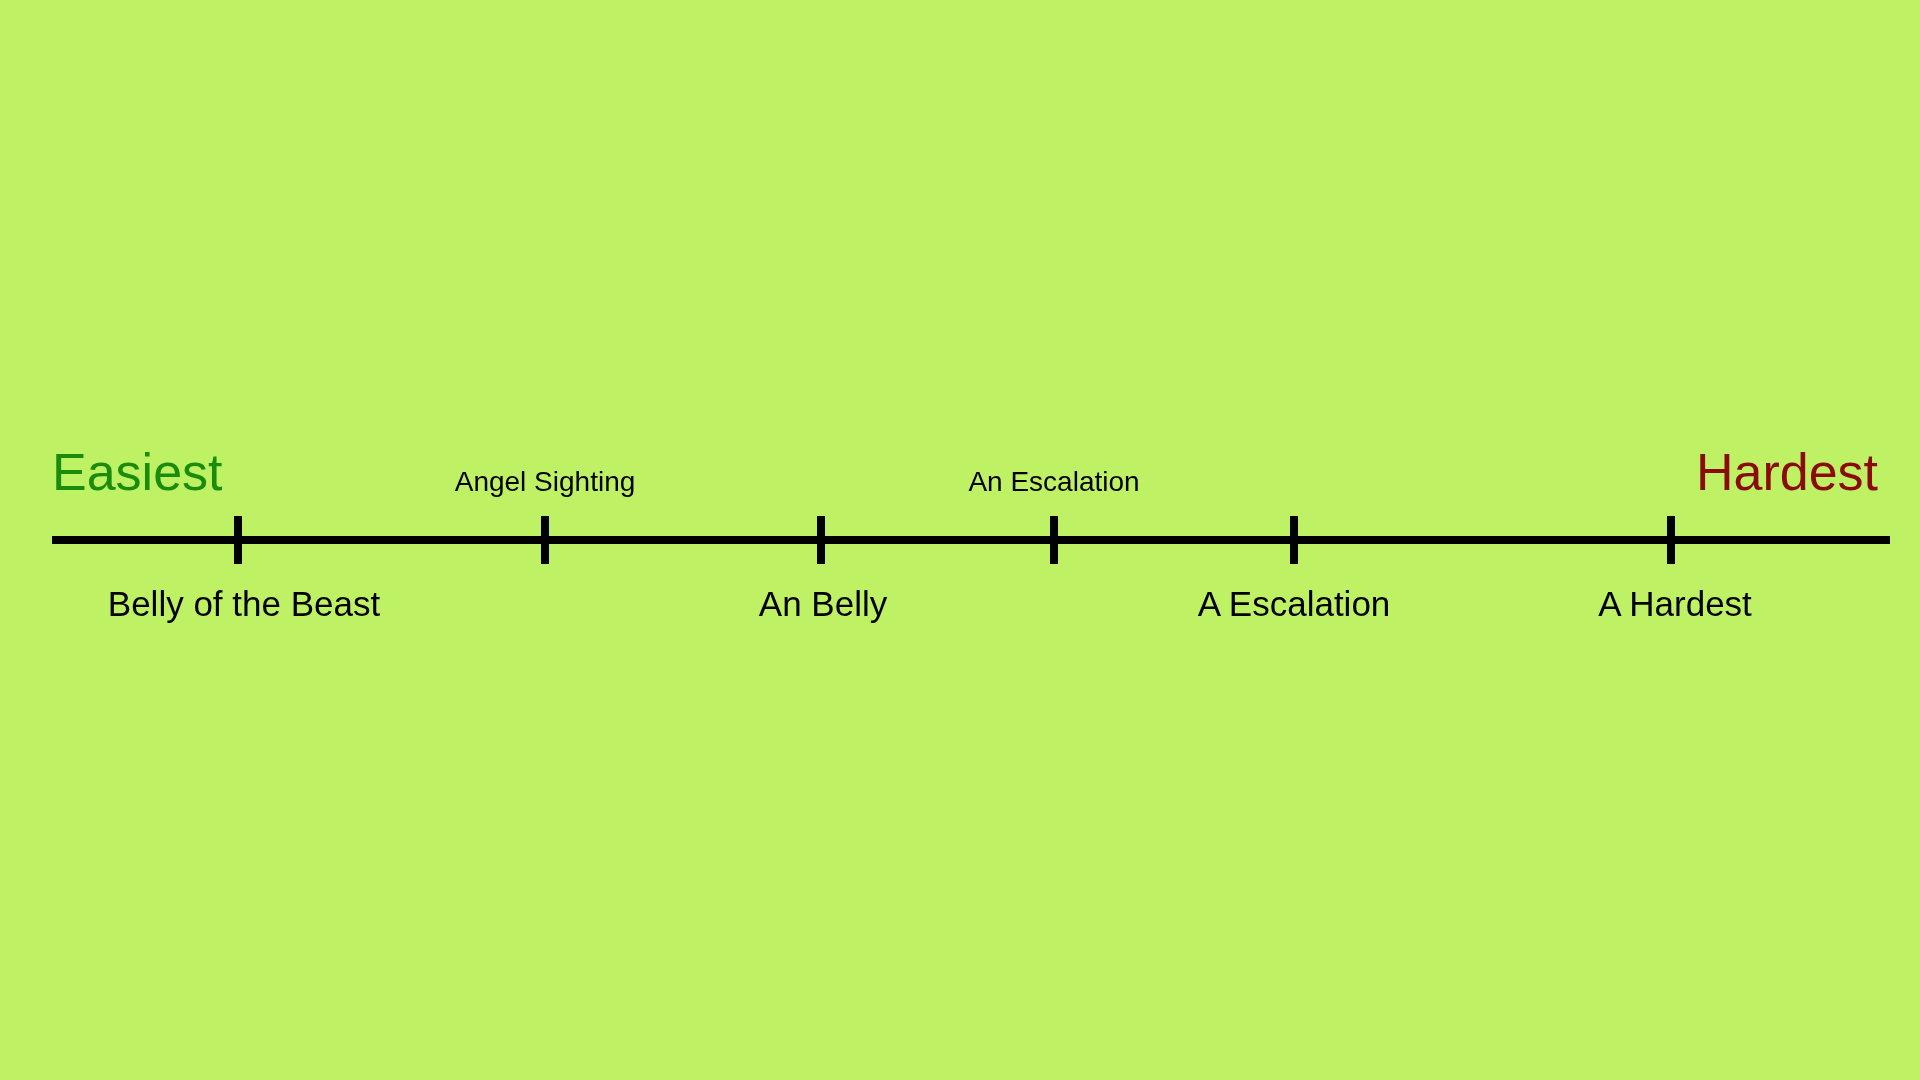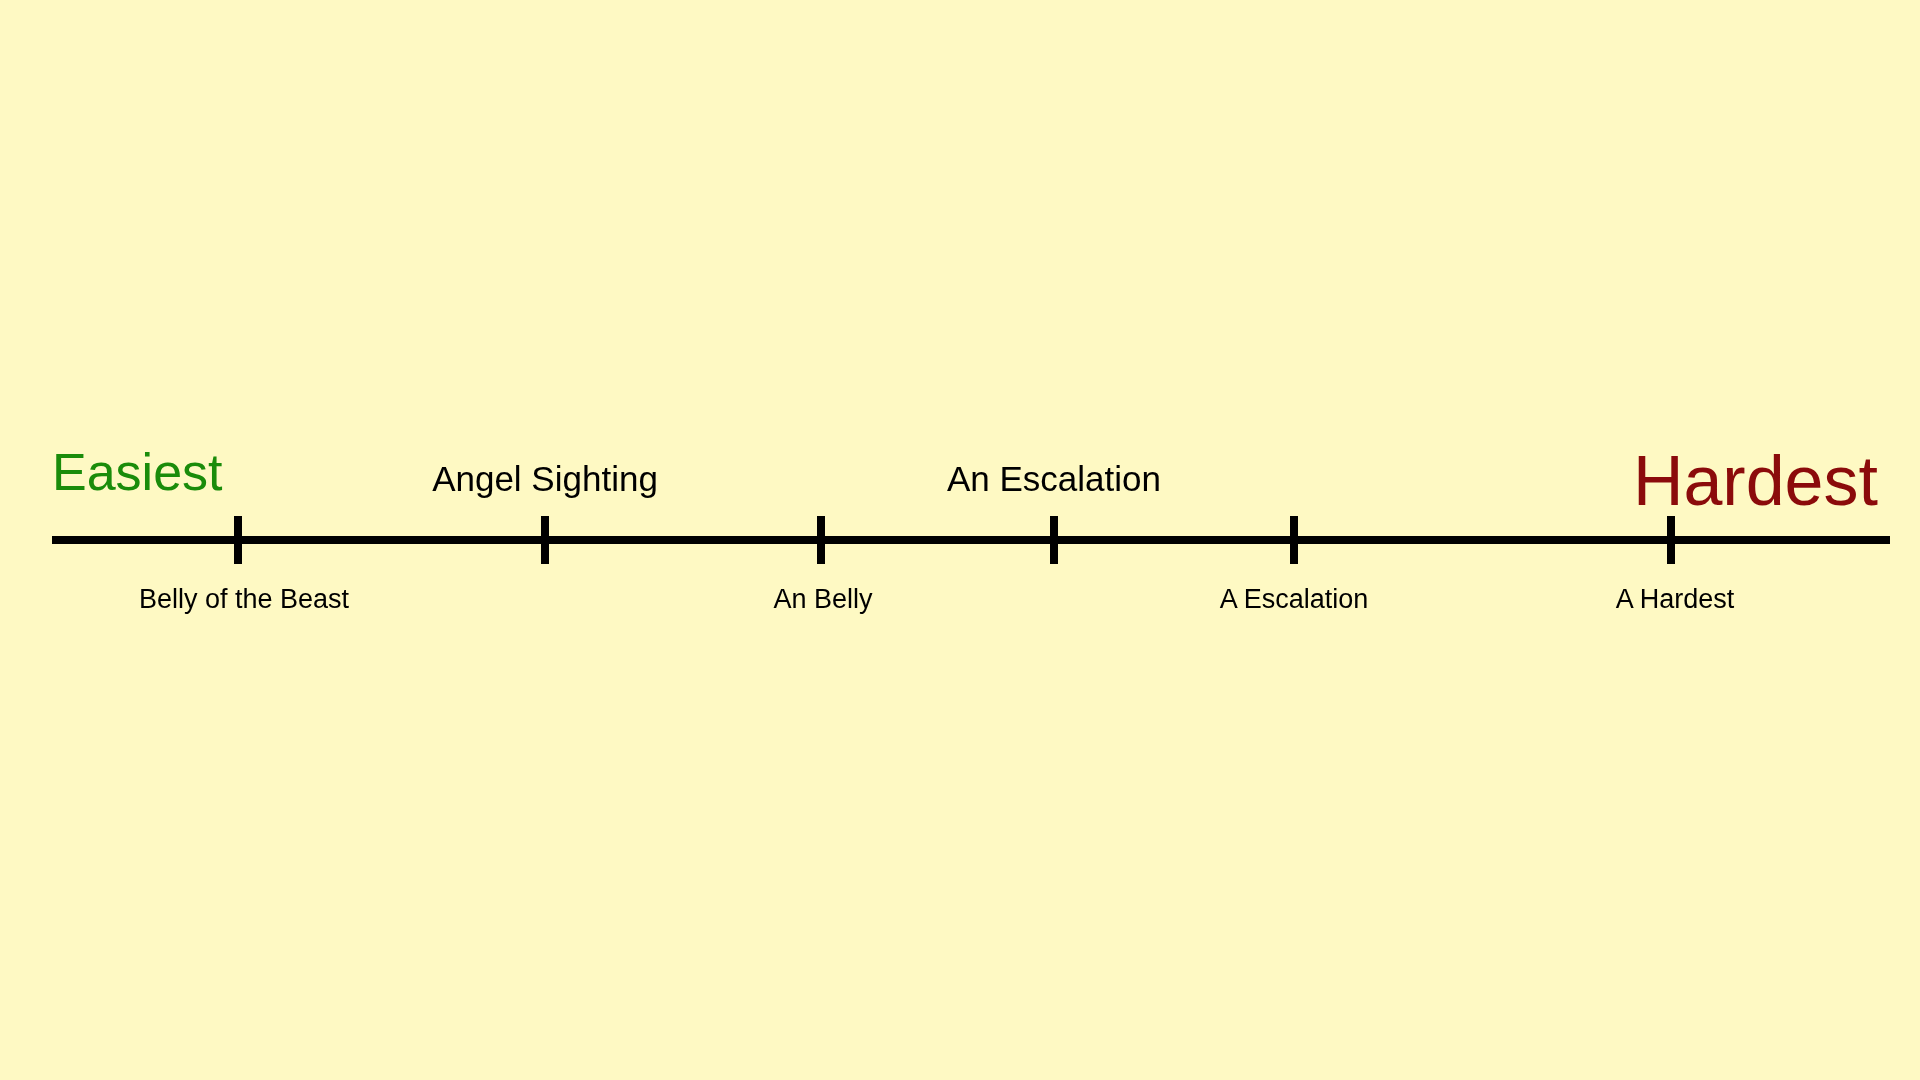--- a/index.html
+++ b/index.html
@@ -11,21 +11,21 @@
     width: 1920px;
     height: 1080px;
     overflow: hidden;
     font-family: "Liberation Sans", sans-serif;
   }
 
   #scale-figure {
     position: relative;
     width: 1920px;
     height: 1080px;
-    background: #fef9c3;
+    background: #bef264;
   }
 
   
   #axis-line {
     position: absolute;
     left: 52px;
     top: 536px;
     width: 1838px;
     height: 8px;
     background: #000000;
@@ -42,32 +42,32 @@
 
   
   .label {
     position: absolute;
     white-space: nowrap;
     color: #000000;
     line-height: 1;
   }
 
   .label-above {
-    font-size: 35px;
+    font-size: 28px;
     bottom: 0;
     transform: translateX(-50%);
   }
   .label-above-wrap {
     position: absolute;
     top: 452px;
     height: 44px;
   }
 
   .label-below {
-    font-size: 27px;
+    font-size: 35px;
     top: 0;
     transform: translateX(-50%);
   }
   .label-below-wrap {
     position: absolute;
     top: 586px;
     height: 44px;
   }
 
   
@@ -78,21 +78,21 @@
     font-size: 52px;
     line-height: 1;
     color: #1a8c0a;
     white-space: nowrap;
   }
 
   #hardest-label {
     position: absolute;
     right: 42px;
     top: 446px;
-    font-size: 70px;
+    font-size: 52px;
     line-height: 1;
     color: #8b0b0b;
     white-space: nowrap;
     text-align: right;
   }
 </style>
 </head>
 <body>
 
 <div id="scale-figure">

